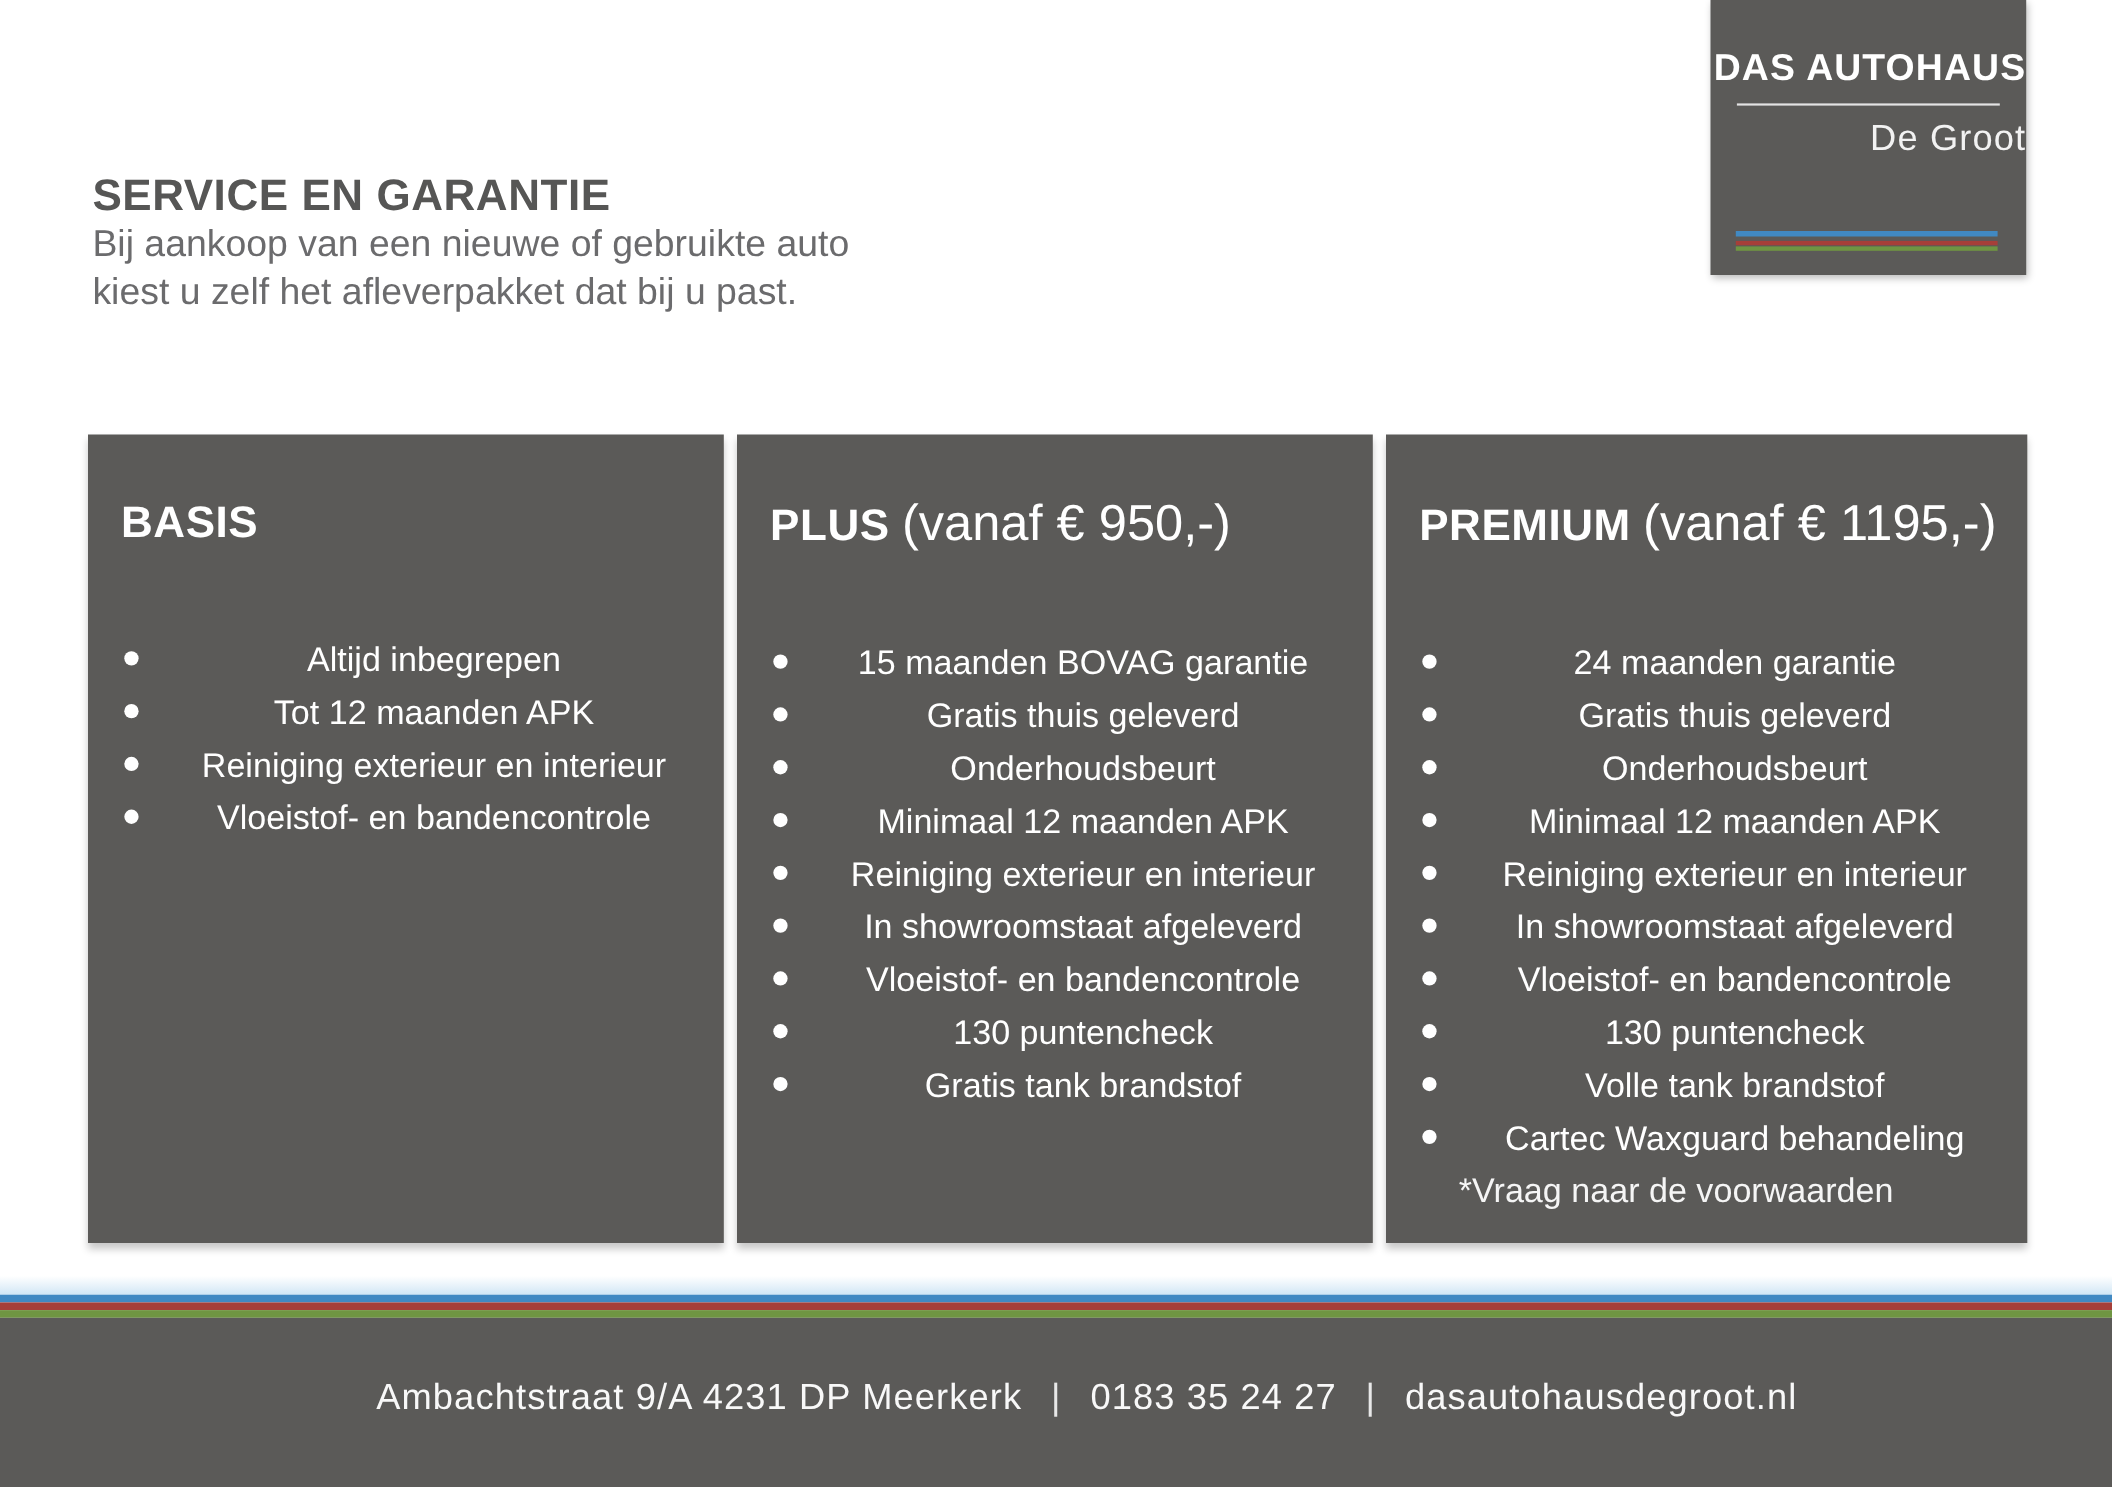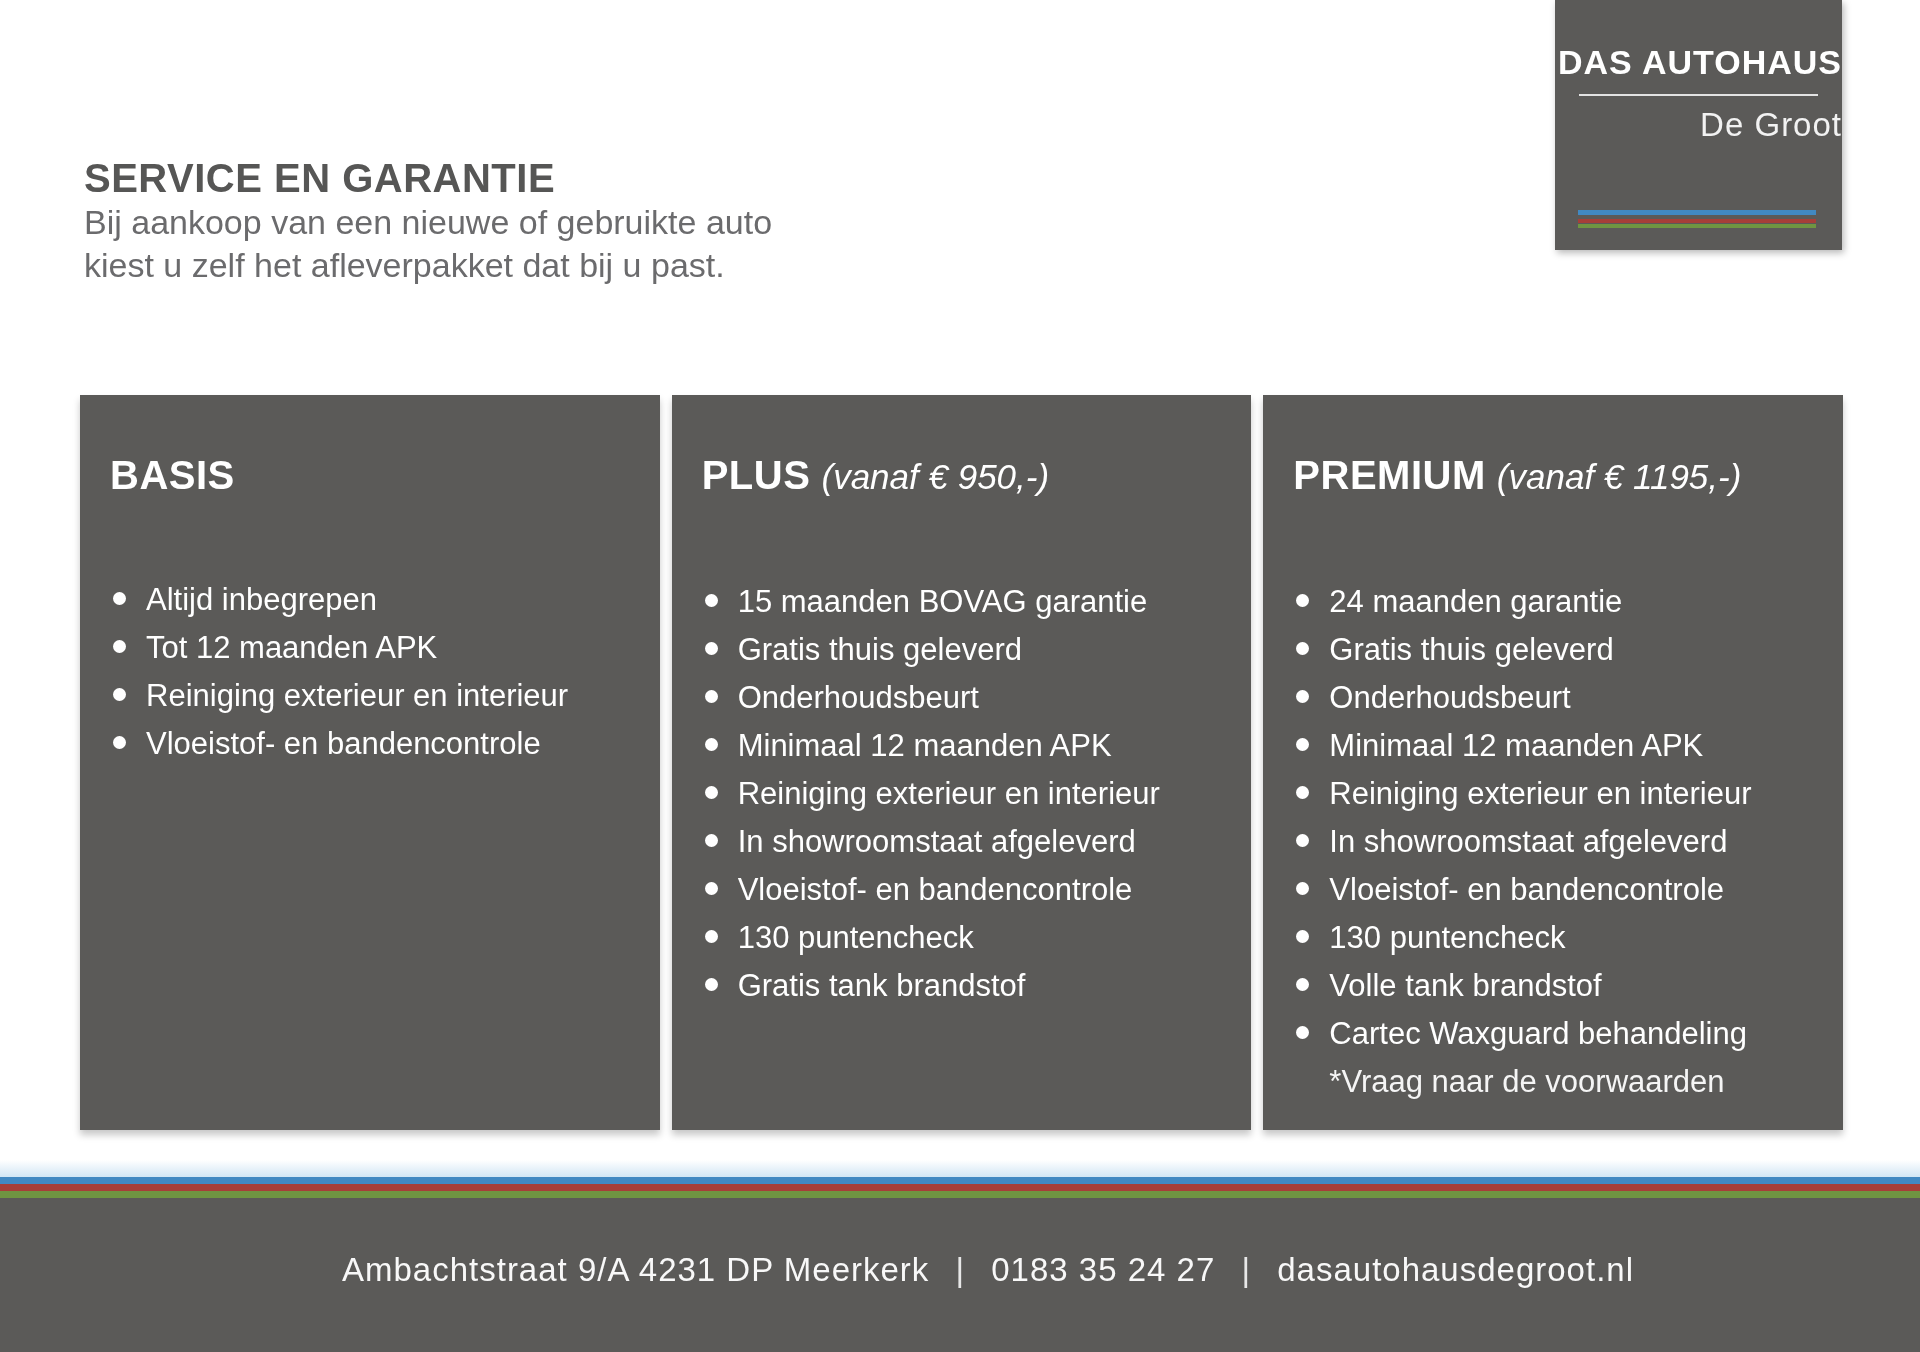--- a/index.html
+++ b/index.html
@@ -61,24 +61,24 @@
     background: var(--panel-bg, #5b5a58);
     box-shadow: 0 5px 7px rgba(0,0,0,.22);
     color: var(--card-text, #ffffff);
   }
   .card-header {
     margin: 55px 28px 0 30px;
     font-size: 40px; line-height: 50px;
     white-space: nowrap;
   }
   .card-header .name { font-weight: bold; letter-spacing: .5px; }
-  .card-header .price { font-weight: normal; font-size: 35px; font-style: italic; }
+  .card-header .price { font-weight: normal; font-size: 46px; }
   .card ul {
     list-style: none;
-    margin: 76px 0 0 33px; padding: 0 15px 0 0;
+    margin: 76px 0 0 33px; padding: 0 15px 0 0; text-align: center;
   }
   .card li {
     position: relative;
     padding-left: 33px;
     font-size: 31px; line-height: 48px;
     white-space: nowrap;
   }
   .card li .dot {
     position: absolute; left: 0; top: 16px;
     width: 13px; height: 13px; border-radius: 50%;

